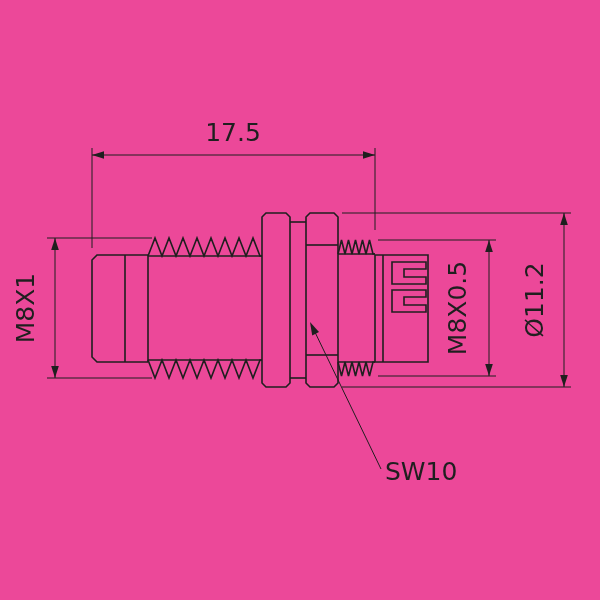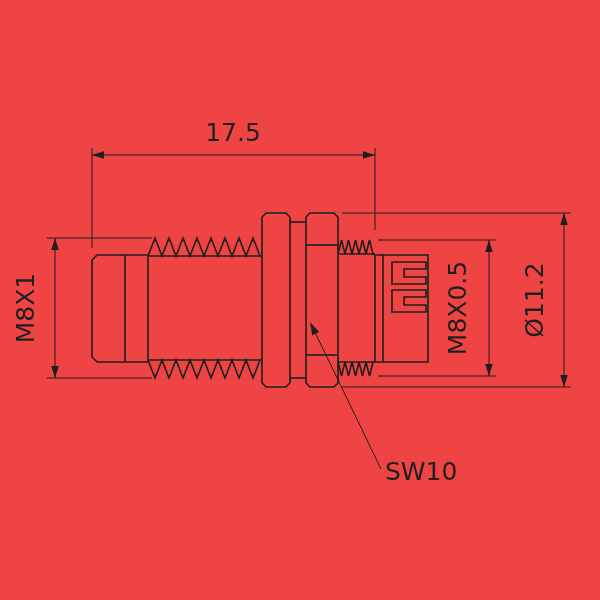--- a/index.html
+++ b/index.html
@@ -4,21 +4,21 @@
 <style>
   html, body {
     margin: 0;
     padding: 0;
     background: #ffffff;
   }
   .canvas {
     position: relative;
     width: 600px;
     height: 600px;
-    background: #ef4444;
+    background: #ec4899;
     overflow: hidden;
   }
   svg { display: block; }
   .outline path, .outline line {
     fill: none;
     stroke: #1f1f1f;
     stroke-width: 1.6;
     stroke-linejoin: miter;
     stroke-linecap: butt;
   }

